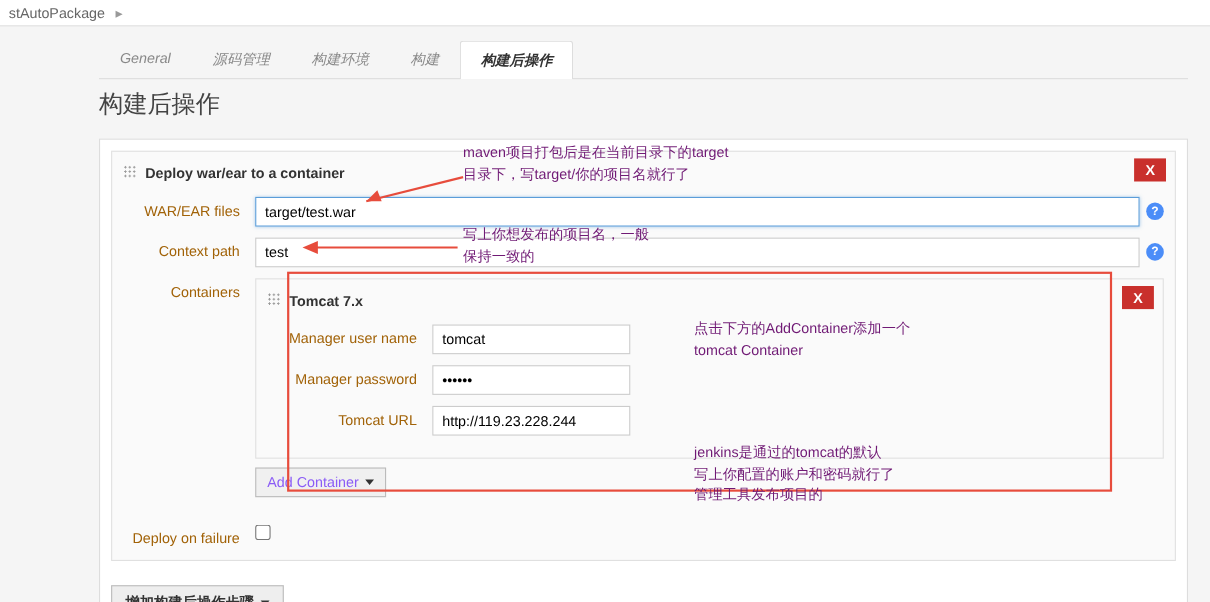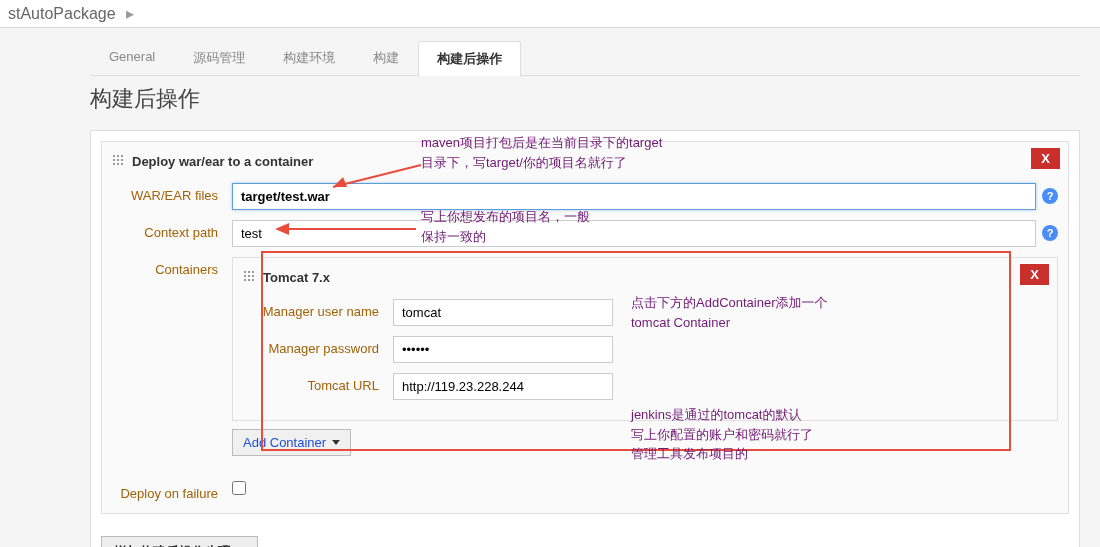--- a/index.html
+++ b/index.html
@@ -1,47 +1,47 @@
 <!DOCTYPE html>
 <html><head>
   <meta charset="utf-8">
   <style>
     * { box-sizing: border-box; margin: 0; padding: 0; }
     body { font-family: Arial, "Microsoft YaHei", sans-serif; font-size: 13px; background: #f5f5f5; color: #333; }
     
-    .breadcrumb { background: #fff; border-bottom: 1px solid #ddd; padding: 4px 8px; font-size: 16px; color: #666; }
+    .breadcrumb { background: #fff; border-bottom: 1px solid #ddd; padding: 4px 8px; font-size: 13px; color: #666; }
     .breadcrumb-sep { color: #999; margin-left: 6px; }
     
     .page-wrap { padding: 12px 20px 20px 90px; }
     
-    .tabs { display: flex; border-bottom: 1px solid #ddd; gap: 0; margin-bottom: 8px; }
+    .tabs { display: flex; border-bottom: 1px solid #ddd; gap: 0; margin-bottom: 8px; font-style: italic; }
     .tab { padding: 8px 18px; color: #888; cursor: pointer; font-size: 13px; border: 1px solid transparent; border-bottom: none; }
     .tab.active { background: #fff; color: #333; font-weight: bold; border-color: #ddd; border-radius: 3px 3px 0 0; position: relative; top: 1px; }
     
     .section-title { font-size: 22px; color: #444; margin: 6px 0 16px 0; font-weight: normal; }
     
     .form-outer { background: #fff; border: 1px solid #ddd; padding: 10px; position: relative; }
     
     .deploy-block { border: 1px solid #e0e0e0; background: #fafafa; padding: 10px 10px 2px 10px; position: relative; margin-bottom: 12px; }
     .block-header { display: flex; align-items: flex-start; font-weight: bold; color: #333; margin-bottom: 12px; padding: 2px 0; }
     .drag-handle { width: 12px; height: 12px; background-image: radial-gradient(#999 1px, transparent 1px); background-size: 4px 4px; margin-right: 8px; flex-shrink: 0; }
     .close-x { position: absolute; top: 6px; right: 8px; background: #c9302c; color: #fff; padding: 3px 10px; font-weight: bold; cursor: pointer; font-size: 13px; }
     
     .form-row { display: flex; align-items: flex-start; margin-bottom: 10px; }
     .form-label { width: 120px; text-align: right; padding-right: 14px; color: #a16207; padding-top: 5px; font-size: 13px; flex-shrink: 0; }
     .form-field { flex: 1; position: relative; }
     .text-input { width: 100%; padding: 5px 8px; border: 1px solid #ccc; font-size: 13px; background: #fff; }
-    .text-input.active { border-color: #5b9dd9; box-shadow: 0 0 3px rgba(91,157,217,.5); font-weight: bold; }
+    .text-input.active { border-color: #5b9dd9; box-shadow: 0 0 3px rgba(91,157,217,.5); }
     .help-icon { width: 16px; height: 16px; border-radius: 50%; background: #4b8df8; color: #fff; display: inline-flex; align-items: center; justify-content: center; font-size: 11px; font-weight: bold; margin-left: 6px; flex-shrink: 0; cursor: pointer; margin-top: 5px; }
     
     .container-block { border: 1px solid #e0e0e0; background: #fafafa; padding: 10px; position: relative; margin-left: 0; margin-bottom: 8px; }
     .container-block .form-label { width: 150px; }
-    .container-block .text-input { width: 220px; }
+    .container-block .text-input { width: 180px; }
     
-    .add-btn { display: inline-flex; align-items: center; padding: 5px 10px; background: #f0f0f0; border: 1px solid #bbb; cursor: pointer; font-size: 13px; color: #1d4ed8; }
+    .add-btn { display: inline-flex; align-items: center; padding: 5px 10px; background: #f0f0f0; border: 1px solid #bbb; cursor: pointer; font-size: 13px; color: #8b5cf6; }
     .caret-down { width: 0; height: 0; border-left: 4px solid transparent; border-right: 4px solid transparent; border-top: 5px solid #333; margin-left: 6px; }
     
     .checkbox { width: 14px; height: 14px; }
     
     .annotation { position: absolute; color: #701a75; font-size: 13px; line-height: 1.5; pointer-events: none; white-space: nowrap; }
     .arrow { position: absolute; pointer-events: none; }
     .arrow-line { stroke: #e74c3c; stroke-width: 2; fill: none; }
     .arrow-head { fill: #e74c3c; }
     .red-box { position: absolute; border: 2px solid #e74c3c; pointer-events: none; }
     

